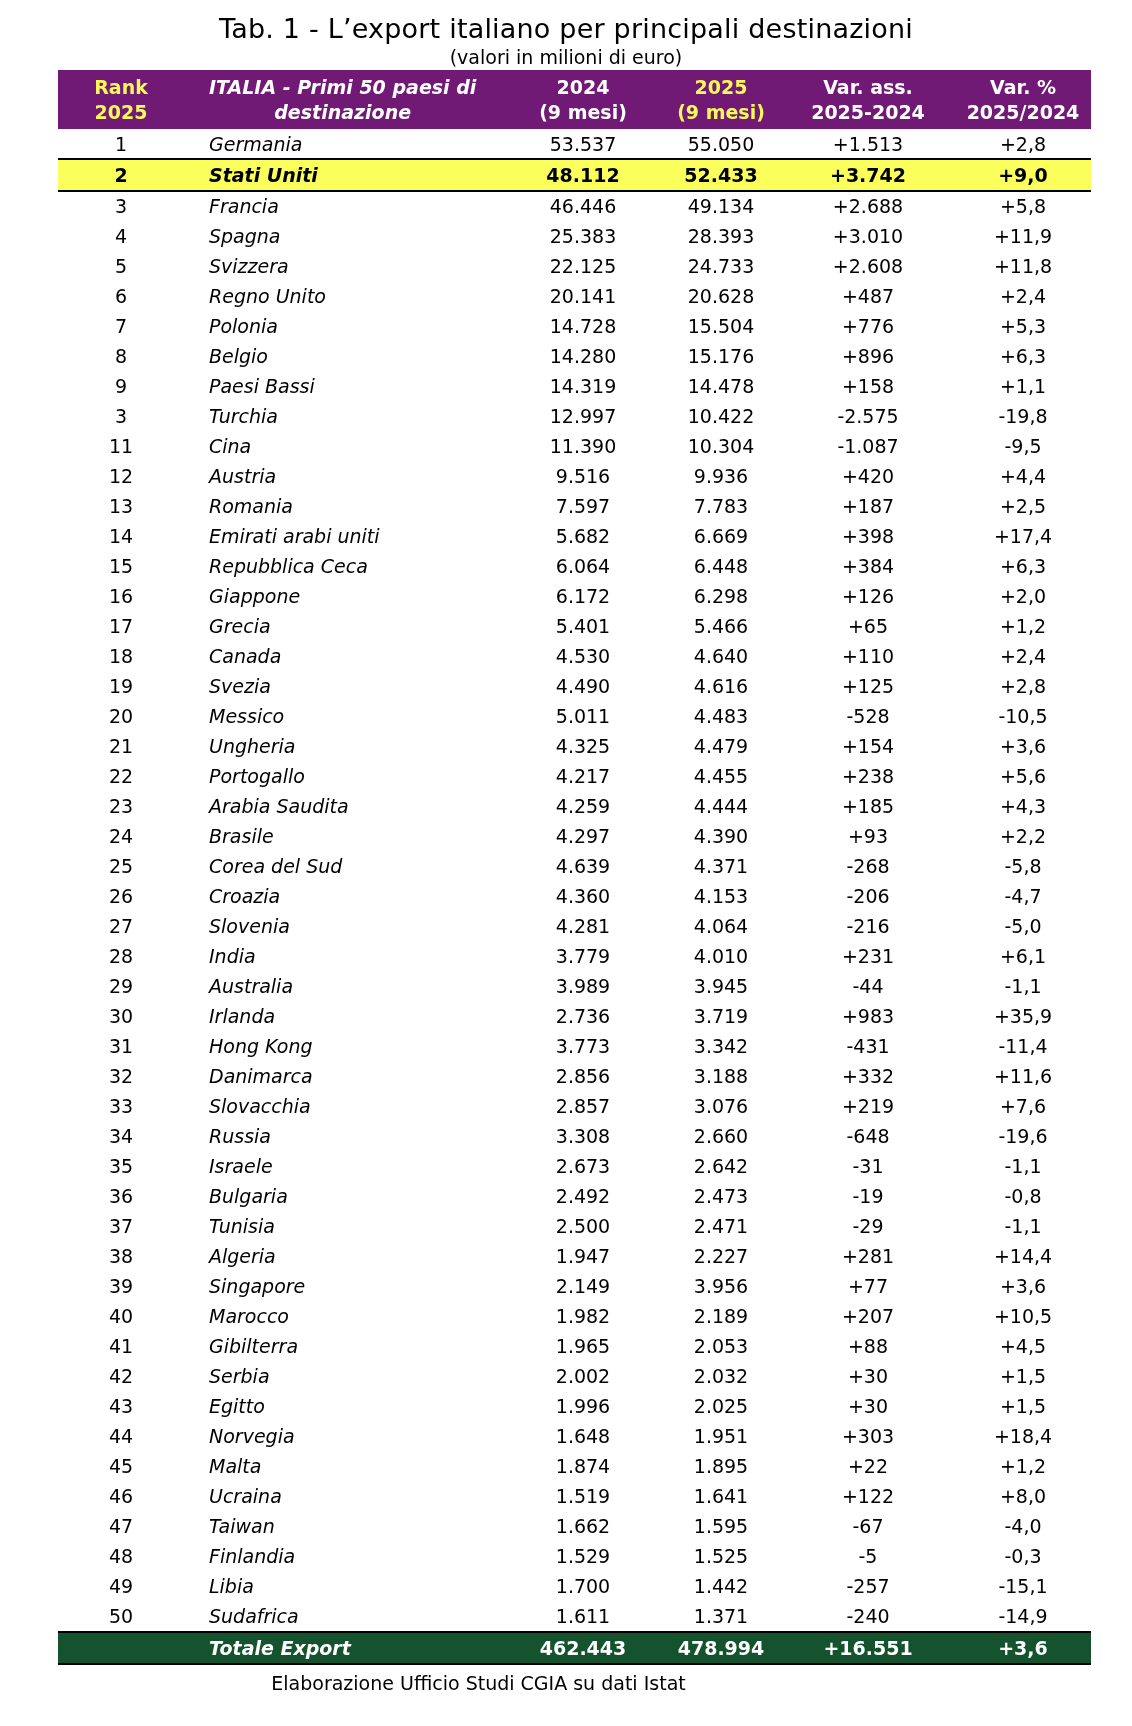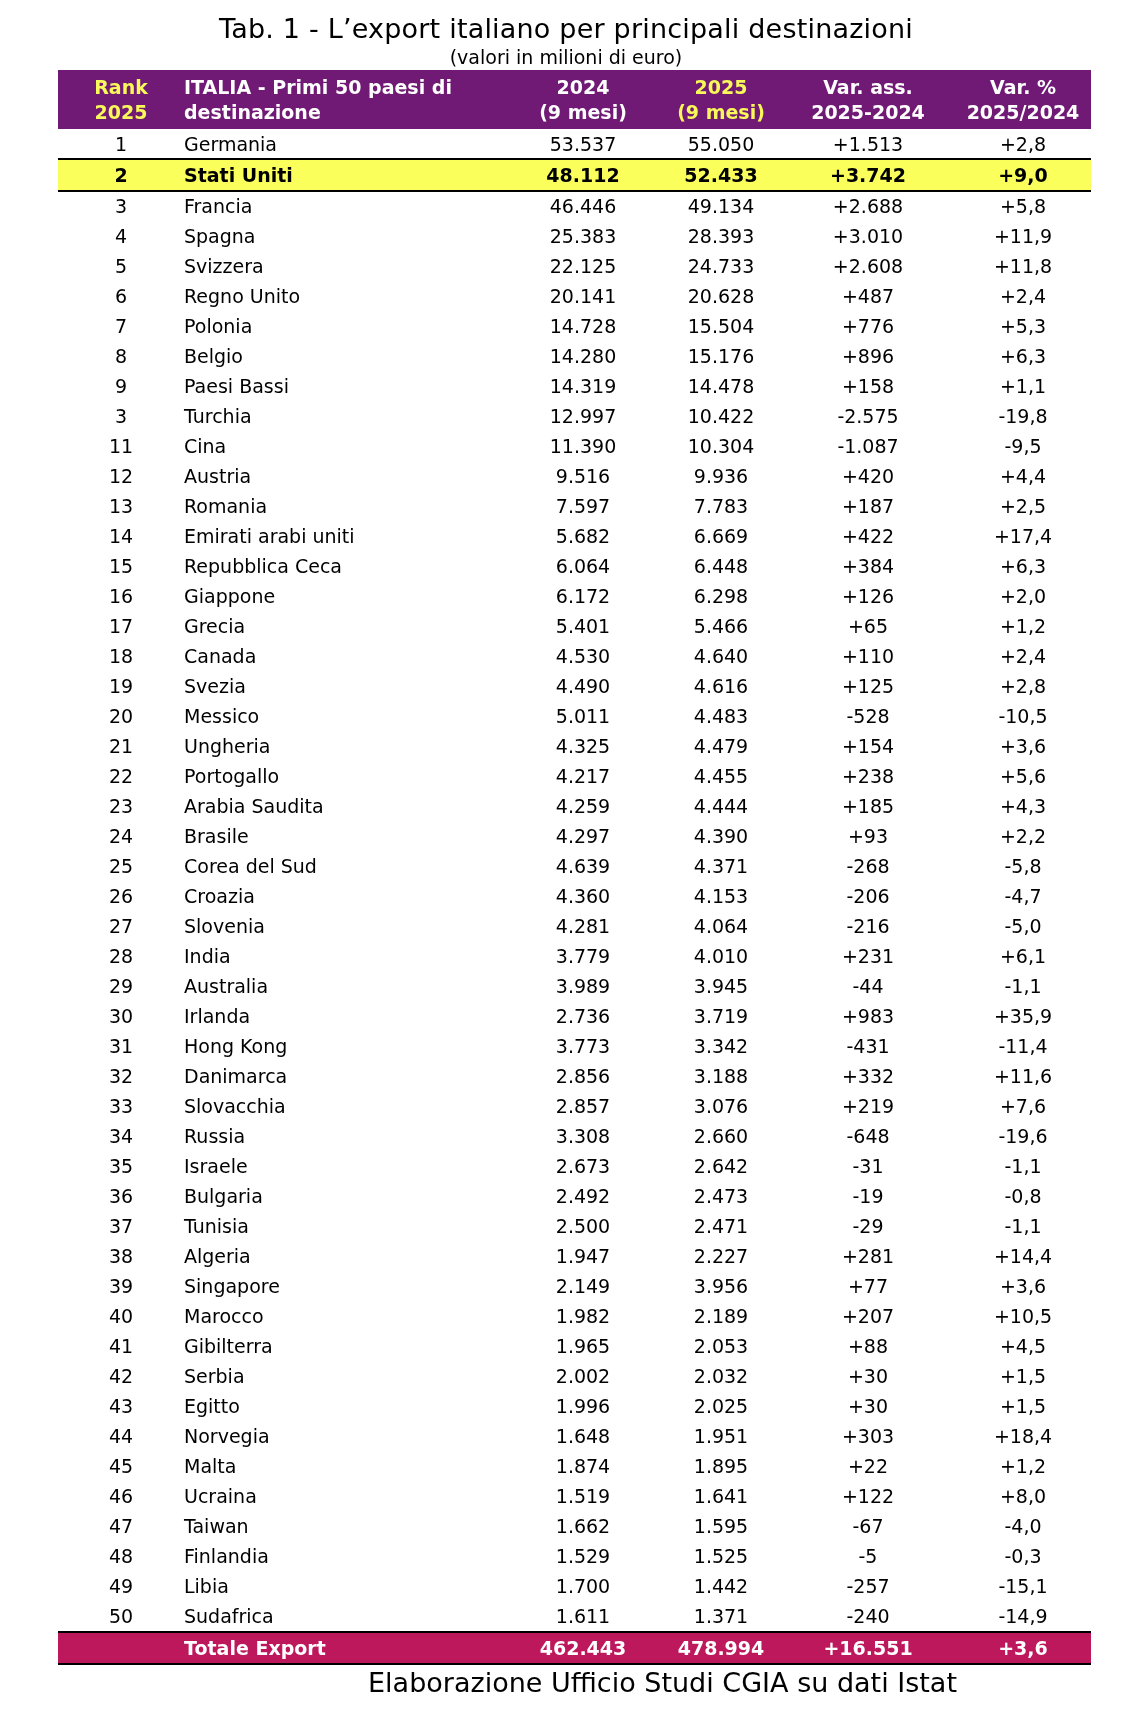--- a/index.html
+++ b/index.html
@@ -24,31 +24,31 @@
     font-family: "DejaVu Sans", sans-serif; font-weight: bold; font-size: 19px; line-height: 25px;
     color: #ffffff;
   }
   .hdr .cell { position: absolute; top: 5px; }
   .hdr .yellow { color: #F8F85A; }
   .row {
     height: 30px; position: relative; font-size: 19px; line-height: 30px;
     font-family: "DejaVu Sans", sans-serif;
   }
   .row.hl { background: #FAFF5C; font-weight: bold; border-top: 2px solid #000; border-bottom: 2px solid #000; height: 30px; line-height: 30px; }
-  .row.total { background: #be185d; color: #fff; font-weight: bold; border-top: 2px solid #000; border-bottom: 2px solid #000; }
+  .row.total { background: #14532d; color: #fff; font-weight: bold; border-top: 2px solid #000; border-bottom: 2px solid #000; }
   .c { position: absolute; top: 0; white-space: nowrap; }
   .c-rank { left: 23px; width: 80px; text-align: center; }
-  .c-country { left: 126px; text-align: left; }
+  .c-country { left: 151px; text-align: center; font-style: italic; }
   .c-y24 { left: 465px; width: 120px; text-align: center; }
   .c-y25 { left: 603px; width: 120px; text-align: center; }
   .c-abs { left: 750px; width: 120px; text-align: center; }
   .c-pct { left: 900px; width: 130px; text-align: center; }
   .footer {
-    position: absolute; left: 0; top: 1669px; width: 957px; text-align: right;
-    font-family: "DejaVu Sans", sans-serif; font-size: 27px; line-height: 28px;
+    position: absolute; left: 0; top: 1669px; width: 957px; text-align: center;
+    font-family: "DejaVu Sans", sans-serif; font-size: 19px; line-height: 28px;
   }
 </style>
 </head>
 <body>
 
 <div class="title">Tab. 1 - L’export italiano per principali destinazioni</div>
 <div class="subtitle">(valori in milioni di euro)</div>
 
 <div class="table">
   <div class="hdr">
@@ -181,21 +181,21 @@
         <span class="c c-y24">7.597</span>
         <span class="c c-y25">7.783</span>
         <span class="c c-abs">+187</span>
         <span class="c c-pct">+2,5</span>
       </div>
       <div class="row">
         <span class="c c-rank">14</span>
         <span class="c c-country">Emirati arabi uniti</span>
         <span class="c c-y24">5.682</span>
         <span class="c c-y25">6.669</span>
-        <span class="c c-abs">+422</span>
+        <span class="c c-abs">+398</span>
         <span class="c c-pct">+17,4</span>
       </div>
       <div class="row">
         <span class="c c-rank">15</span>
         <span class="c c-country">Repubblica Ceca</span>
         <span class="c c-y24">6.064</span>
         <span class="c c-y25">6.448</span>
         <span class="c c-abs">+384</span>
         <span class="c c-pct">+6,3</span>
       </div>

